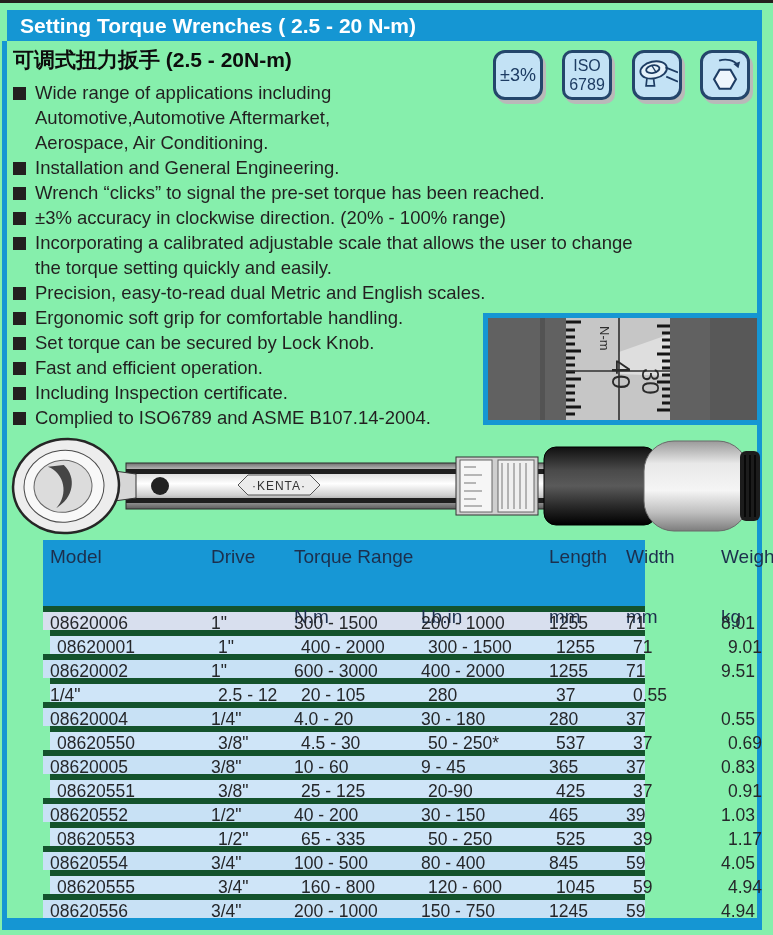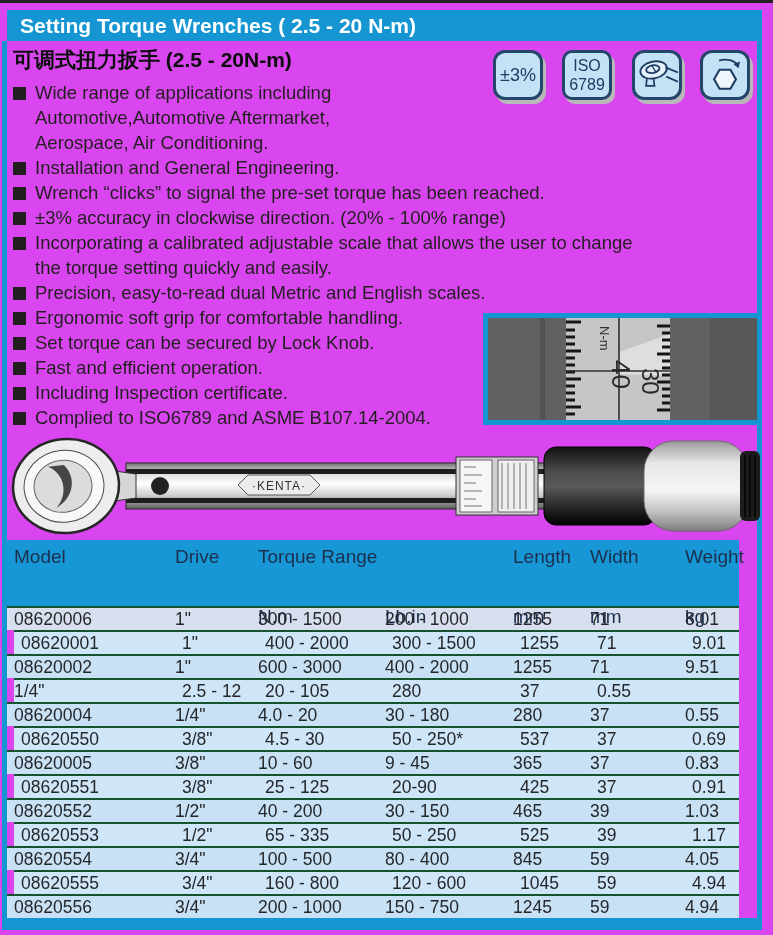--- a/index.html
+++ b/index.html
@@ -1,18 +1,18 @@
 <!DOCTYPE html>
 <html><head>
 <meta charset="utf-8">
 <style>
   * { margin:0; padding:0; box-sizing:border-box; }
   html,body { background:#ffffff; }
   body { font-family:"Liberation Sans","DejaVu Sans",sans-serif; color:#231f20; }
-  #page { position:relative; width:773px; height:935px; background:#d946ef; overflow:hidden; }
+  #page { position:relative; width:773px; height:935px; background:#86efac; overflow:hidden; }
 
   .abs { position:absolute; }
 
   
   #top-rule { left:0; top:0; width:773px; height:3px; background:#23201d; }
 
   
   #title-bar { left:7px; top:10px; width:755px; height:31px; background:#1596d3;
                color:#fff; font-weight:bold; font-size:21px; line-height:31px; padding-left:13px; }
   #border-left  { left:2px;  top:41px; width:5px;  height:889px; background:#1596d3; }
@@ -43,32 +43,32 @@
   
   #scale-photo { left:483px; top:313px; width:279px; height:112px;
                  border:5px solid #1596d3; background:#616161; }
   #scale-photo svg { display:block; }
 
   
   #wrench-photo { left:8px; top:433px; width:688px; height:103px; }
   #wrench-photo svg { display:block; }
 
   
-  #spec-table { left:7px; top:540px; width:732px; }
+  #spec-table { left:7px; top:540px; width:638px;padding-left:36px; }
   #thead { display:grid; grid-template-columns:168px 83px 127px 128px 77px 95px 1fr;
            grid-template-rows:33px 33px; background:#1797d5; color:#1c2f4d; font-size:19px; }
   #thead .th { display:flex; align-items:center; }
   .th.c1 { padding-left:7px; }
   .th.r1 { grid-row:1; } .th.r2 { grid-row:2;margin-top:44px; }
   .th.cm { grid-column:1; } .th.cd { grid-column:2; } .th.cn { grid-column:3; }
   .th.cl { grid-column:4; } .th.cle { grid-column:5; } .th.cw { grid-column:6; } .th.cwt { grid-column:7; }
   .th.span2 { grid-column:3 / span 2; }
 
   #table-body .t-row { display:grid; grid-template-columns:168px 83px 127px 128px 77px 95px 1fr;
-                       height:24px; background:#c8e1f5; border-top:2px solid #14532d; }
+                       height:24px; background:#c8e1f5; border-top:6px solid #14532d; }
   #table-body .t-row.odd { background:#cfe5f8;margin-left:7px; }
   #table-body .t-row.first { background:#d8dfee; }
   .t-cell { line-height:22px; font-size:17.5px; color:#25272a; }
   .t-cell.c0 { padding-left:7px; }
 </style>
 </head>
 <body>
 
 <div id="page">
 

